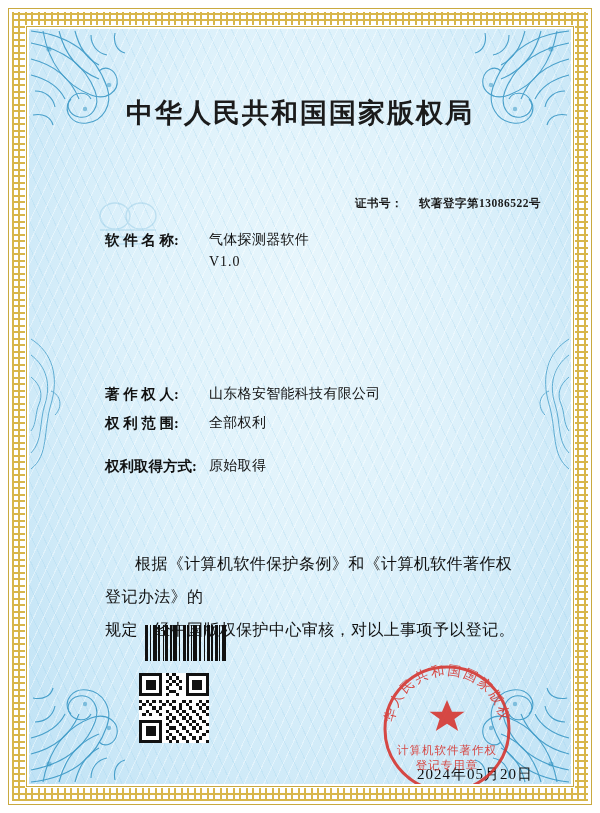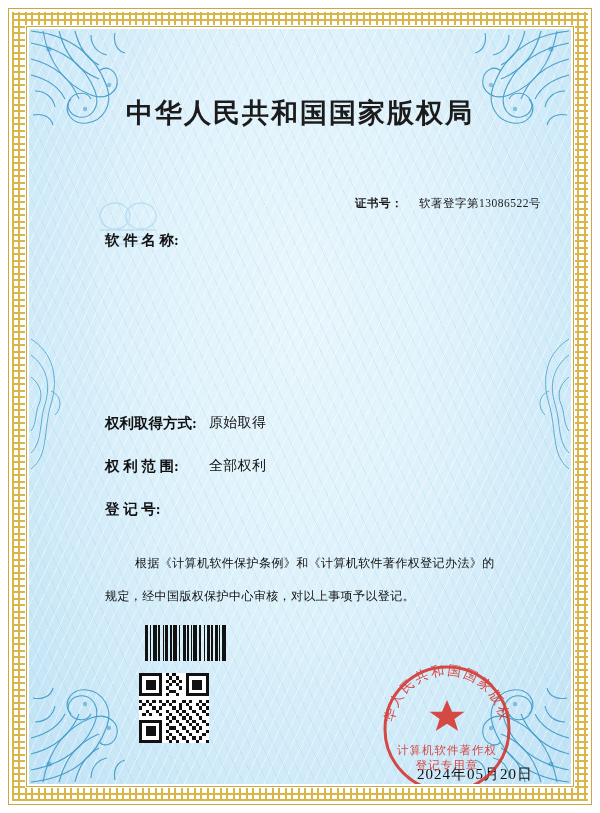--- a/index.html
+++ b/index.html
@@ -161,21 +161,21 @@
     font-size: 11.5px;
     color: #1b1b1b;
     letter-spacing: 0.5px;
     white-space: nowrap;
   }
   .cert-no .cert-no-label {
     font-weight: bold;
     margin-right: 16px;
   }
   .cert-no .cert-no-value {
-    font-weight: normal;
+    font-weight: bold;
   }
 
   
   .watermark {
     position: absolute;
     left: 62px;
     top: 165px;
     width: 74px;
     height: 58px;
     z-index: 7;
@@ -223,21 +223,21 @@
     left: 76px;
     right: 60px;
   }
   .fields-2 .field-row { margin-bottom: 21px; }
 
   .statement {
     position: absolute;
     top: 518px;
     left: 76px;
     right: 56px;
-    font-size: 12px;
+    font-size: 16px;
     line-height: 33px;
     color: #111;
     letter-spacing: 0.4px;
   }
   .statement p {
     margin: 0;
   }
   .statement .indent {
     text-indent: 30px;
   }
@@ -413,35 +413,42 @@
         <div class="title-line">中华人民共和国国家版权局</div>
       </div>
 
       <div class="cert-no">
         <span class="cert-no-label">证书号：</span><span class="cert-no-value">软著登字第13086522号</span>
       </div>
 
       <div class="fields">
         <div class="field-row">
           <div class="field-label">软 件 名 称:</div>
+          <div class="field-value">
+            <span>气体探测器软件</span>
+            <span class="value-sub">V1.0</span>
+          </div>
         </div>
         <div class="gap-1"></div>
+        <div class="field-row">
+          <div class="field-label">著 作 权 人:</div>
+          <div class="field-value">山东格安智能科技有限公司</div>
+        </div>
       </div>
 
       <div class="fields-2">
+        <div class="field-row">
+          <div class="field-label">权 利 范 围:</div>
+          <div class="field-value">全部权利</div>
+        </div>
         <div class="field-row">
           <div class="field-label">权利取得方式:</div>
           <div class="field-value">原始取得</div>
         </div>
         <div class="field-row">
-          <div class="field-label">权 利 范 围:</div>
-          <div class="field-value">全部权利</div>
-        </div>
-        <div class="field-row">
-          <div class="field-label">登 记 号:</div>
         </div>
       </div>
 
       <div class="statement">
         <p class="indent">根据《计算机软件保护条例》和《计算机软件著作权登记办法》的</p>
         <p>规定，经中国版权保护中心审核，对以上事项予以登记。</p>
       </div>
 
       <div class="barcode">
         <i style="width:3px"></i>

